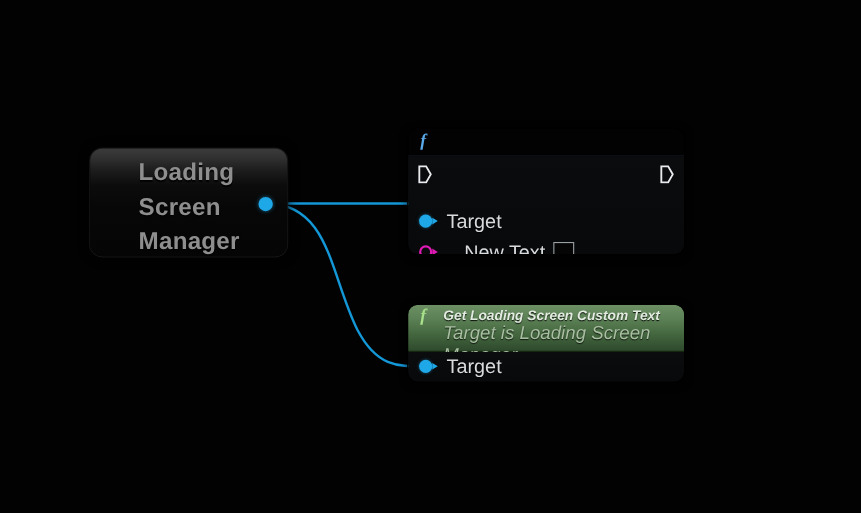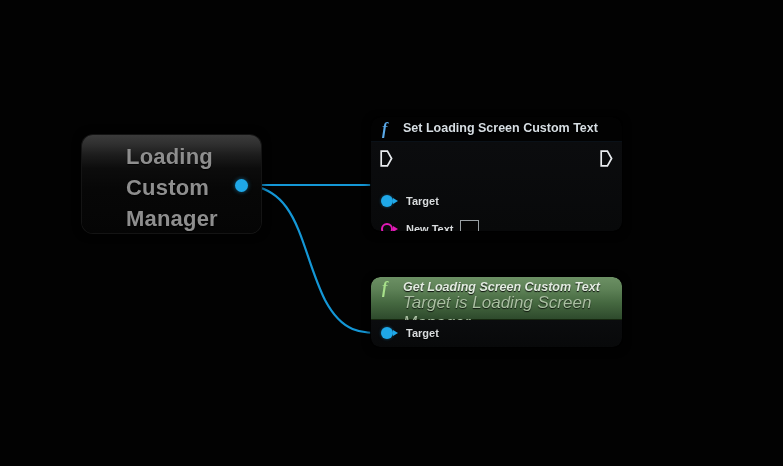--- a/index.html
+++ b/index.html
@@ -162,25 +162,24 @@
   #node-get-loading-screen-custom-text .fn-body { height: 27px; }
 
   
   .pin-row {
     position: absolute;
     display: flex;
     align-items: center;
     height: 18px;
   }
   .pin-label {
-    font-size: 11px;
+    font-size: 18px;
     color: #d8dbdd;
     white-space: nowrap;
     text-shadow: 0 1px 1px rgba(0,0,0,0.8);
-    font-weight: bold;
   }
 
   
   .pin-obj {
     position: relative;
     width: 17px;
     height: 12px;
     flex: 0 0 17px;
   }
   .pin-obj .dot {
@@ -258,31 +257,30 @@
 
 <div id="graph-canvas">
 
   <svg id="wire-layer" viewBox="0 0 783 466" width="783" height="466">
     <path d="M 243 185 L 387 185" fill="none" stroke="#1497d6" stroke-width="2.2" stroke-linecap="round"></path>
     <path d="M 243 185 C 300 186, 300 250, 325 300 C 343 334, 362 333, 387 333" fill="none" stroke="#1497d6" stroke-width="2.2" stroke-linecap="round"></path>
   </svg>
 
   <div class="node" id="node-loading-screen-manager">
     <div class="obj-title">Loading
-Custom
+Screen
 Manager</div>
   </div>
 
   <div style="position:absolute;left:235px;top:179px;width:13px;height:13px;border-radius:50%;background:#1fa8e8;box-shadow:0 0 4px rgba(31,168,232,0.55);"></div>
 
   <div class="node fn-node" id="node-set-loading-screen-custom-text">
 
     <div class="fn-header">
       <span class="fn-glyph">f</span>
-      <span class="fn-title">Set Loading Screen Custom Text</span>
     </div>
 
     <div class="fn-body">
 
       <div class="pin-exec" id="pin-set-exec-in">
         <svg width="13" height="17" viewBox="0 0 13 17">
           <path d="M1.2 1.2 L7.4 1.2 L11.6 8.5 L7.4 15.8 L1.2 15.8 Z" fill="none" stroke="#e9ecef" stroke-width="1.7"></path>
         </svg>
       </div>
 
@@ -298,21 +296,21 @@
             <span class="tip"></span>
         </span>
         <span class="pin-label" style="margin-left:8px;">Target</span>
       </div>
 
       <div class="pin-row" id="pin-set-newtext">
         <span class="pin-text">
           <span class="ring"></span>
             <span class="tip"></span>
         </span>
-        <span class="pin-label" style="margin-left:8px;">New Text</span>
+        <span class="pin-label" style="margin-left:24px;">New Text</span>
         <input class="text-input-box" type="text" value="" style="">
       </div>
 
     </div>
   </div>
 
   <div class="node fn-node" id="node-get-loading-screen-custom-text">
 
     <div class="fn-header">
       <span class="fn-glyph">f</span>

